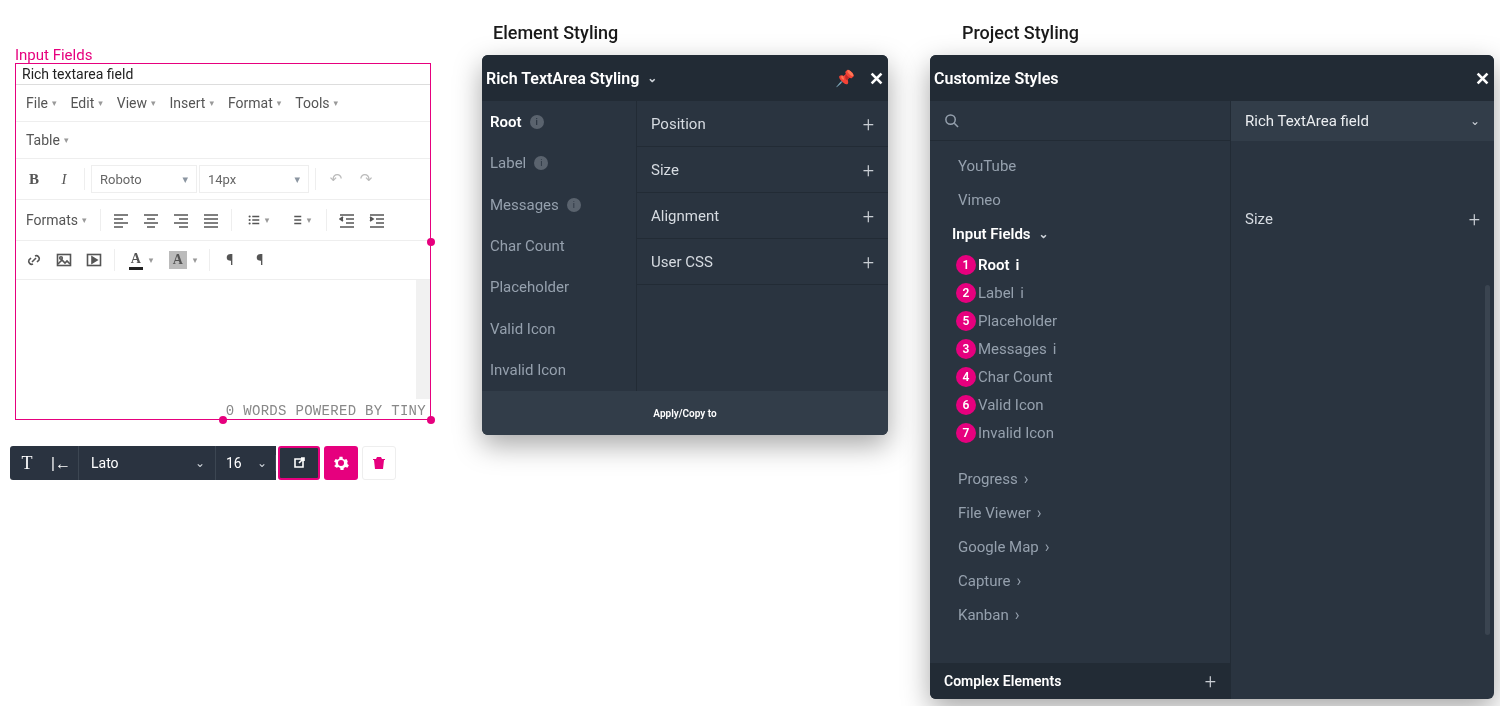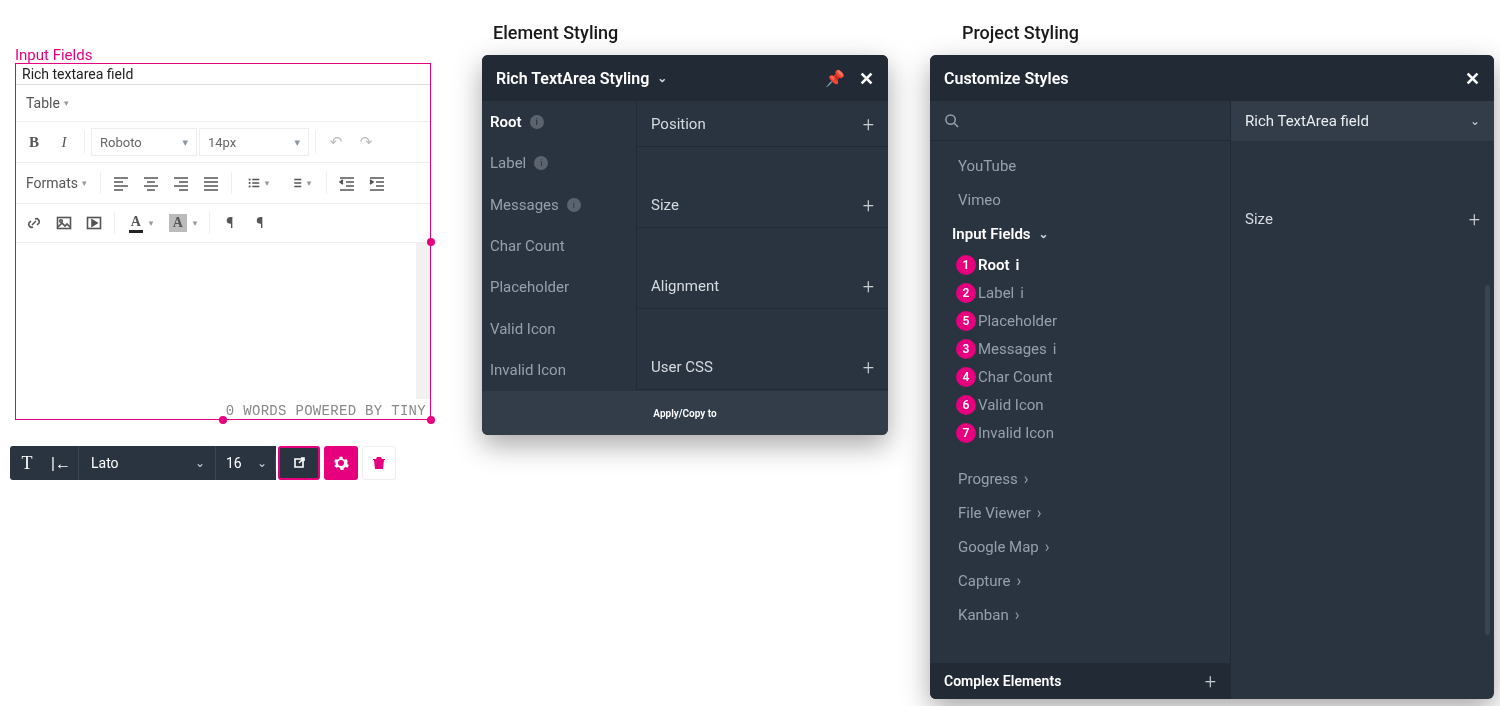--- a/index.html
+++ b/index.html
@@ -175,21 +175,21 @@
     background: #2a3440;
     color: #c9ced4;
     border-radius: 6px;
     box-shadow: 0 10px 28px rgba(0,0,0,.35);
     overflow: hidden;
   }
   .panel-header {
     background: #222b35;
     height: 46px;
     display:flex; align-items:center;
-    padding: 0 14px;
+    padding: 0 4px;
     color:#fff;
     font-weight: 600;
     font-size: 16px;
     justify-content: space-between;
   }
   .panel-header .left { display:flex; align-items:center; gap:8px;}
   .panel-header .right { display:flex; align-items:center; gap:14px; }
   .panel-body { display:flex; height: calc(100% - 46px); }
   .panel-left-col {
     width: 154px;
@@ -220,21 +220,21 @@
     border-radius: 50%;
     background:#e6007e;
     color:#fff; font-size:13px; font-weight:600;
     display:flex; align-items:center; justify-content:center;
     top: 50%;
     transform: translateY(-50%);
   }
   .panel-right-col {
     flex:1;
     border-left:1px solid #222b35;
-    display:flex; flex-direction:column;gap:35px;
+    display:flex; flex-direction:column;
   }
   .prop-row {
     height: 46px;
     display:flex; align-items:center; justify-content: space-between;
     padding: 0 14px;
     border-bottom: 1px solid #222b35;
     color:#d6dbe1;
     font-size: 15px;
   }
   .plus { font-size: 20px; font-weight:300; color:#c9ced4; }
@@ -335,20 +335,28 @@
 </head>
 <body>
 
 <div class="section-label" style="left:493px; top:22px;">Element Styling</div>
 <div class="section-label" style="left:962px; top:22px;">Project Styling</div>
 <div class="input-fields-label">Input Fields</div>
 
 <div class="editor-box">
   <div class="editor-title">Rich textarea field</div>
   <div class="editor-flex">
+    <div class="menubar">
+      <span class="menu caret">File</span>
+      <span class="menu caret">Edit</span>
+      <span class="menu caret">View</span>
+      <span class="menu caret">Insert</span>
+      <span class="menu caret">Format</span>
+      <span class="menu caret">Tools</span>
+    </div>
     <div class="menubar" style="border-bottom:1px solid #eee;">
       <span class="menu caret">Table</span>
     </div>
     <div class="toolbar-row">
       <span class="tbtn" style="font-weight:bold; font-family:serif;">B</span>
       <span class="tbtn" style="font-style:italic; font-family:serif;">I</span>
       <span class="tsep"></span>
       <span class="font-select">
           <span>Roboto</span>
           <span class="chev-d2">▾</span>

